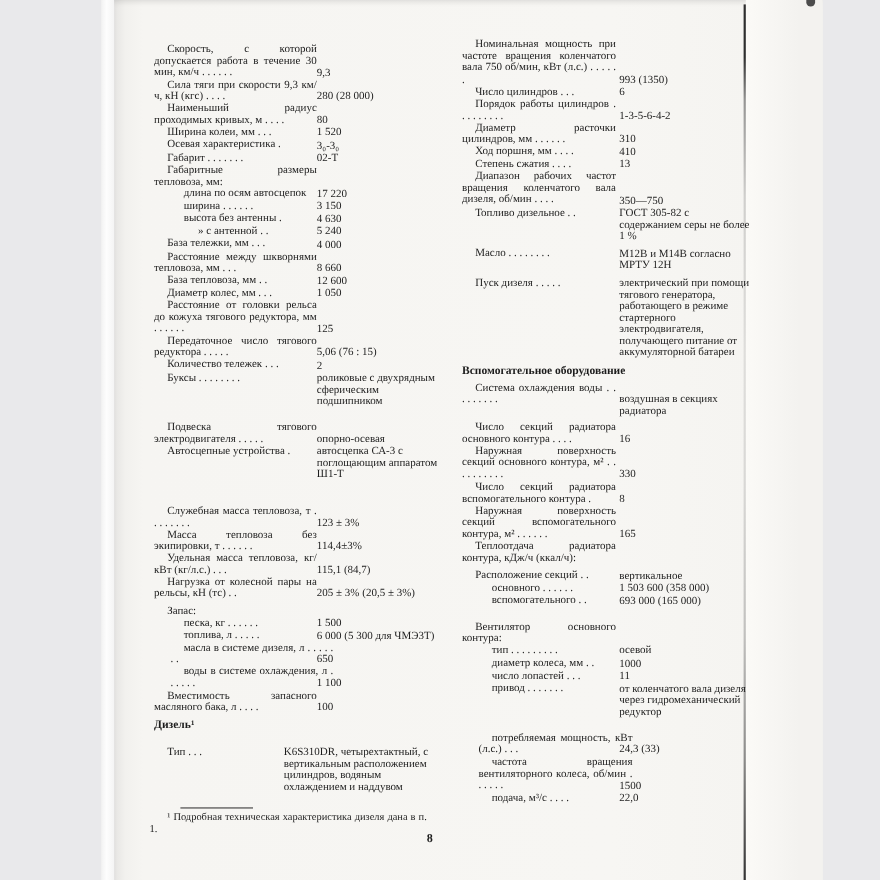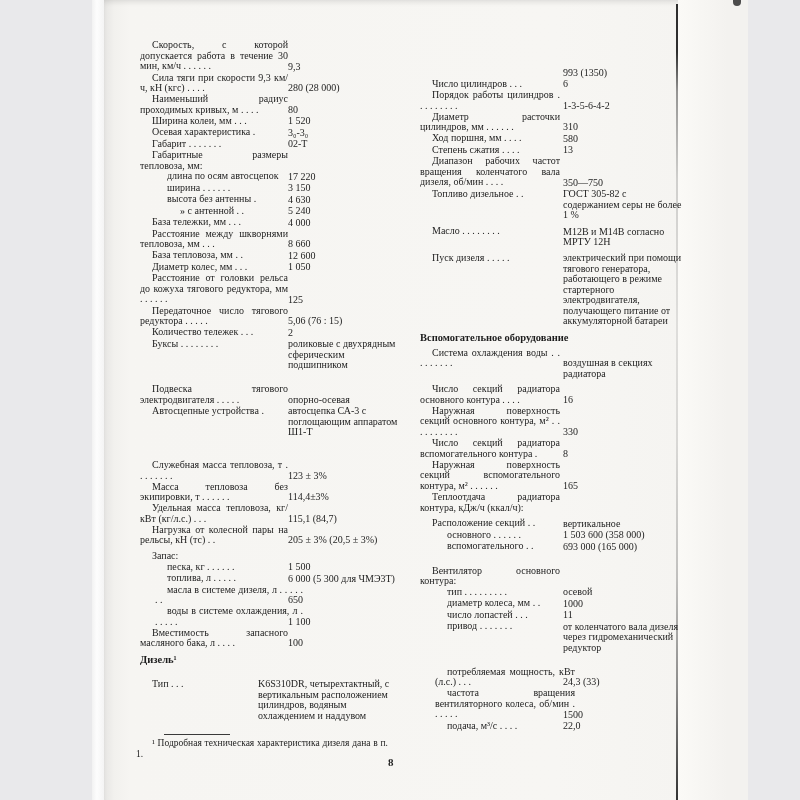--- a/index.html
+++ b/index.html
@@ -181,37 +181,38 @@
     <div class="val" style="top: 10.5px;">100</div>
   </div>
           <div class="col-heading">Дизель¹</div>
           <div class="spec-row sp2 wide" style="min-height: 42.5px;">
     <div class="lbl">Тип . . .</div>
     <div class="val" style="top: 0.5px;">K6S310DR, четырехтактный, с вертикальным расположением цилиндров, водяным охлаждением и наддувом</div>
   </div>
         </div>
       <div class="col col-right">
           <div class="spec-row" style="min-height: 42.5px;">
+    <div class="lbl">Номинальная мощность при частоте вращения коленчатого вала 750 об/мин, кВт (л.с.) . . . . . .</div>
     <div class="val" style="top: 31.5px;">993 (1350)</div>
   </div>
           <div class="spec-row" style="min-height: 11.5px;">
     <div class="lbl">Число цилиндров . . .</div>
     <div class="val" style="top: 0.5px;">6</div>
   </div>
           <div class="spec-row" style="min-height: 21.5px;">
     <div class="lbl">Порядок работы цилиндров . . . . . . . . .</div>
     <div class="val" style="top: 10.5px;">1-3-5-6-4-2</div>
   </div>
           <div class="spec-row" style="min-height: 21.5px;">
     <div class="lbl">Диаметр расточки цилиндров, мм . . . . . .</div>
     <div class="val" style="top: 10.5px;">310</div>
   </div>
           <div class="spec-row" style="min-height: 11.5px;">
     <div class="lbl">Ход поршня, мм . . . .</div>
-    <div class="val" style="top: 0.5px;">580</div>
+    <div class="val" style="top: 0.5px;">410</div>
   </div>
           <div class="spec-row" style="min-height: 11.5px;">
     <div class="lbl">Степень сжатия . . . .</div>
     <div class="val" style="top: 0.5px;">13</div>
   </div>
           <div class="spec-row" style="min-height: 32.5px;">
     <div class="lbl">Диапазон рабочих частот вращения коленчатого вала дизеля, об/мин . . . .</div>
     <div class="val" style="top: 21.5px;">350—750</div>
   </div>
           <div class="spec-row" style="min-height: 32.5px;">

